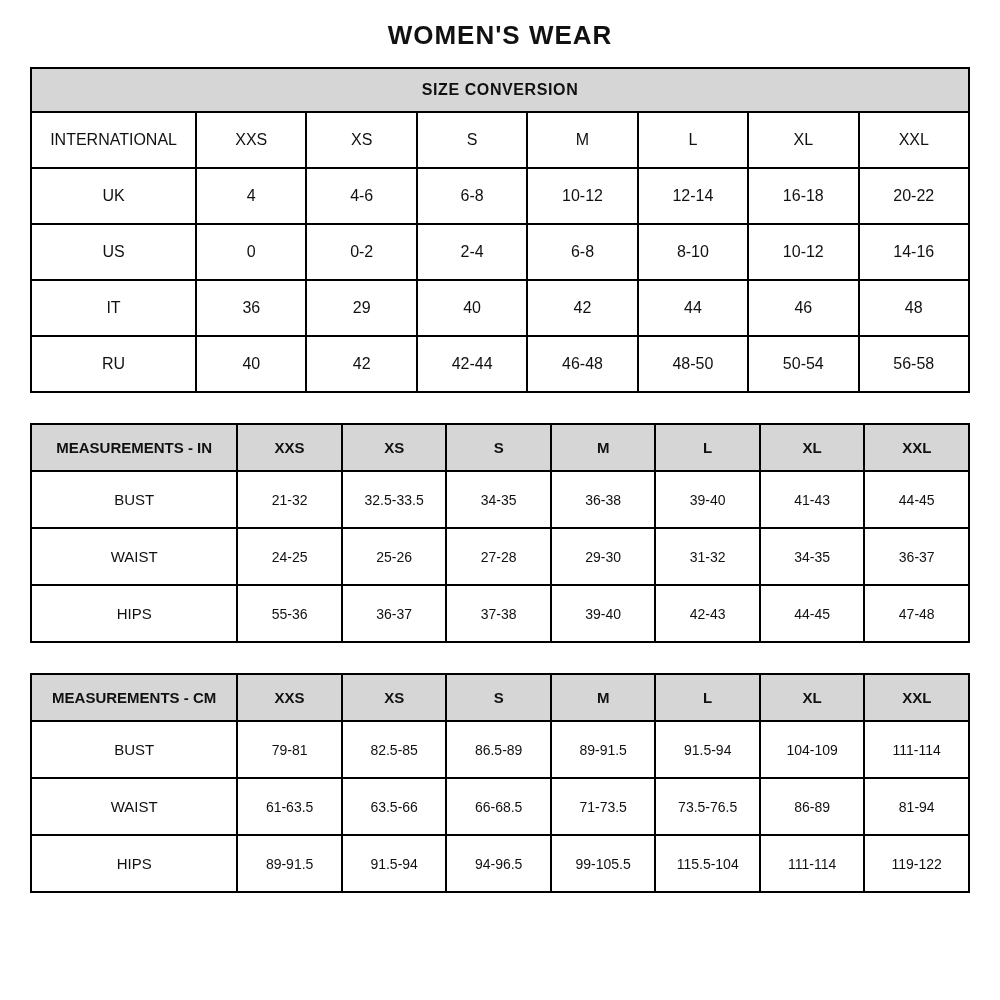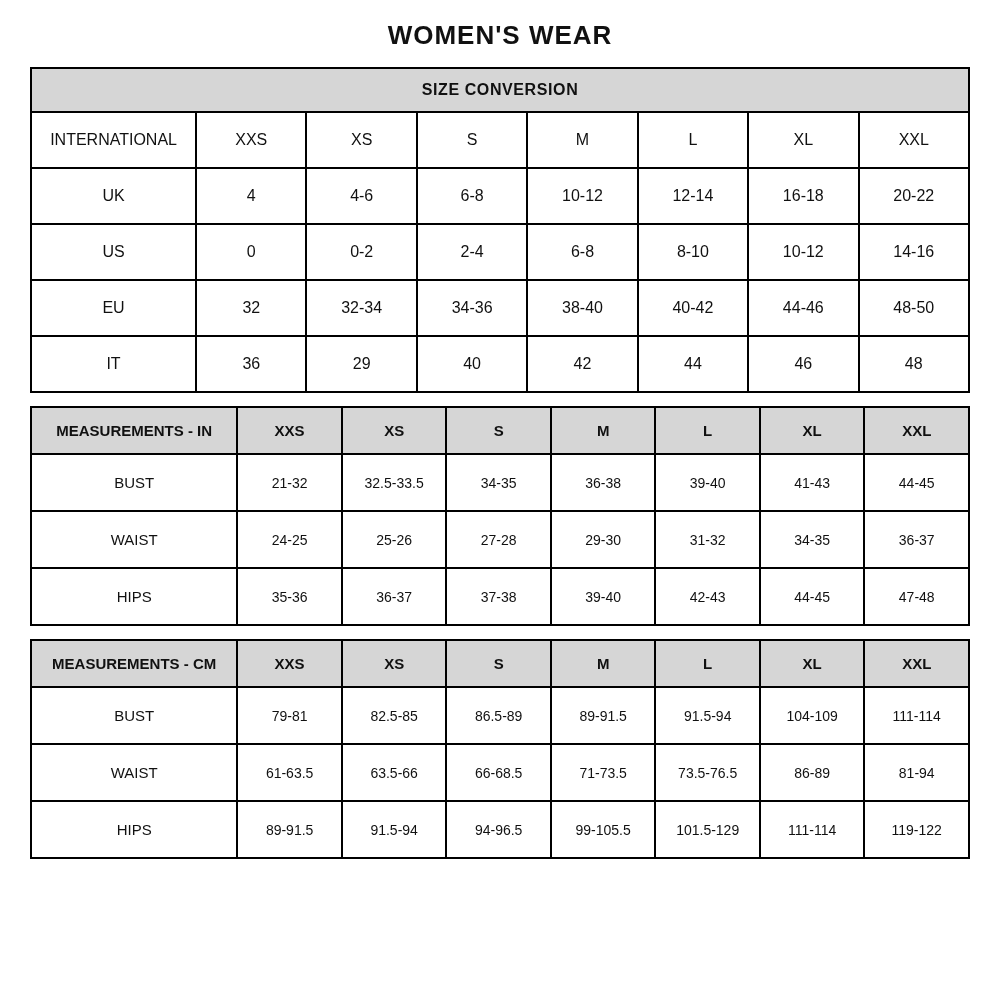--- a/index.html
+++ b/index.html
@@ -16,21 +16,21 @@
     text-align: center;
     font-size: 26px;
     font-weight: bold;
     letter-spacing: 1px;
     margin: 8px 0 16px 0;
   }
   table {
     width: 100%;
     border-collapse: collapse;
     table-layout: fixed;
-    margin-bottom: 13px;
+    margin-bottom: 30px;
   }
   th, td {
     border: 2px solid var(--border);
     text-align: center;
     vertical-align: middle;
     padding: 0 4px;
     overflow: hidden;
   }
   
   .size-table col.label-col { width: 17.6%; }
@@ -118,38 +118,38 @@
           <th>US</th>
           <td>0</td>
           <td>0-2</td>
           <td>2-4</td>
           <td>6-8</td>
           <td>8-10</td>
           <td>10-12</td>
           <td>14-16</td>
         </tr>
         <tr>
-          <th>EU</th>
-          <td>32</td>
-          <td>32-34</td>
-          <td>34-36</td>
-          <td>38-40</td>
-          <td>40-42</td>
-          <td>44-46</td>
-          <td>48-50</td>
-        </tr>
-        <tr>
           <th>IT</th>
           <td>36</td>
           <td>29</td>
           <td>40</td>
           <td>42</td>
           <td>44</td>
           <td>46</td>
           <td>48</td>
+        </tr>
+        <tr>
+          <th>RU</th>
+          <td>40</td>
+          <td>42</td>
+          <td>42-44</td>
+          <td>46-48</td>
+          <td>48-50</td>
+          <td>50-54</td>
+          <td>56-58</td>
         </tr>
       </tbody>
   </table>
 
   <table class="meas-table">
     <colgroup>
       <col class="label-col">
         <col>
         <col>
         <col>
@@ -186,21 +186,21 @@
           <td>24-25</td>
           <td>25-26</td>
           <td>27-28</td>
           <td>29-30</td>
           <td>31-32</td>
           <td>34-35</td>
           <td>36-37</td>
         </tr>
         <tr>
           <th>HIPS</th>
-          <td>35-36</td>
+          <td>55-36</td>
           <td>36-37</td>
           <td>37-38</td>
           <td>39-40</td>
           <td>42-43</td>
           <td>44-45</td>
           <td>47-48</td>
         </tr>
       </tbody>
   </table>
 
@@ -247,20 +247,20 @@
           <td>73.5-76.5</td>
           <td>86-89</td>
           <td>81-94</td>
         </tr>
         <tr>
           <th>HIPS</th>
           <td>89-91.5</td>
           <td>91.5-94</td>
           <td>94-96.5</td>
           <td>99-105.5</td>
-          <td>101.5-129</td>
+          <td>115.5-104</td>
           <td>111-114</td>
           <td>119-122</td>
         </tr>
       </tbody>
   </table>
 
 </div>
 
 </body></html>

